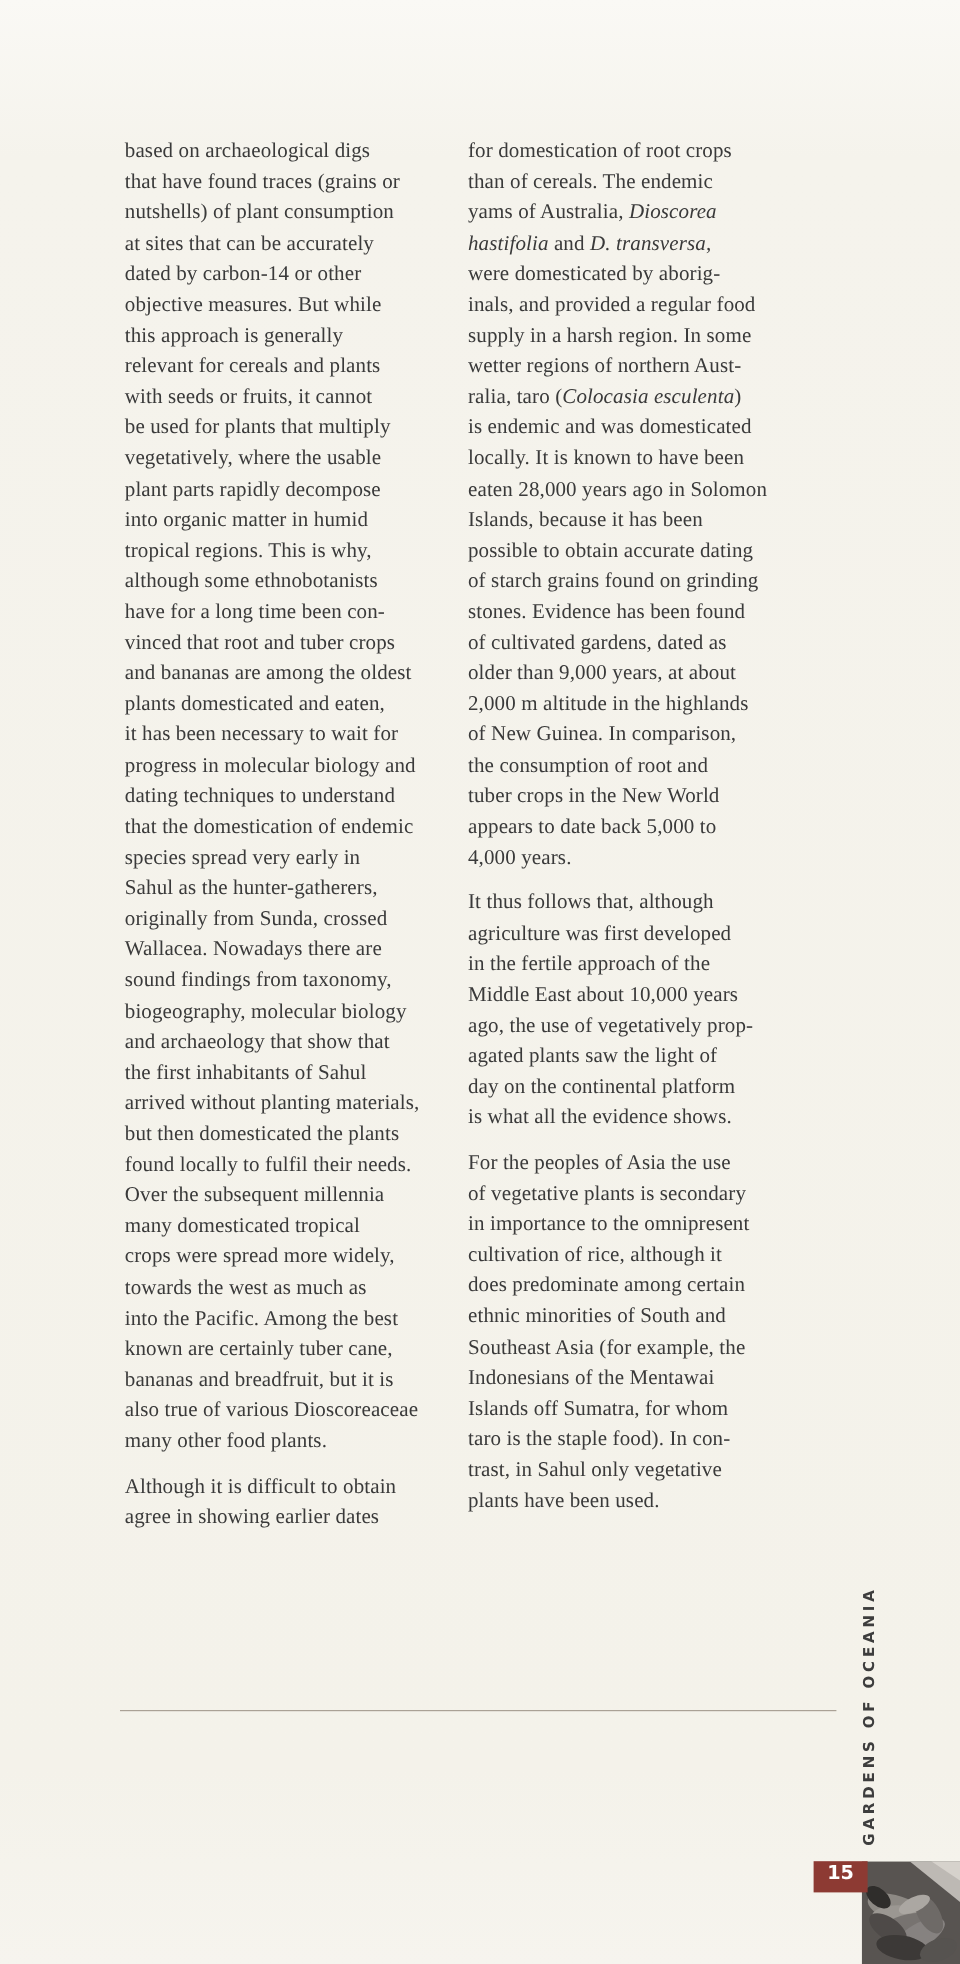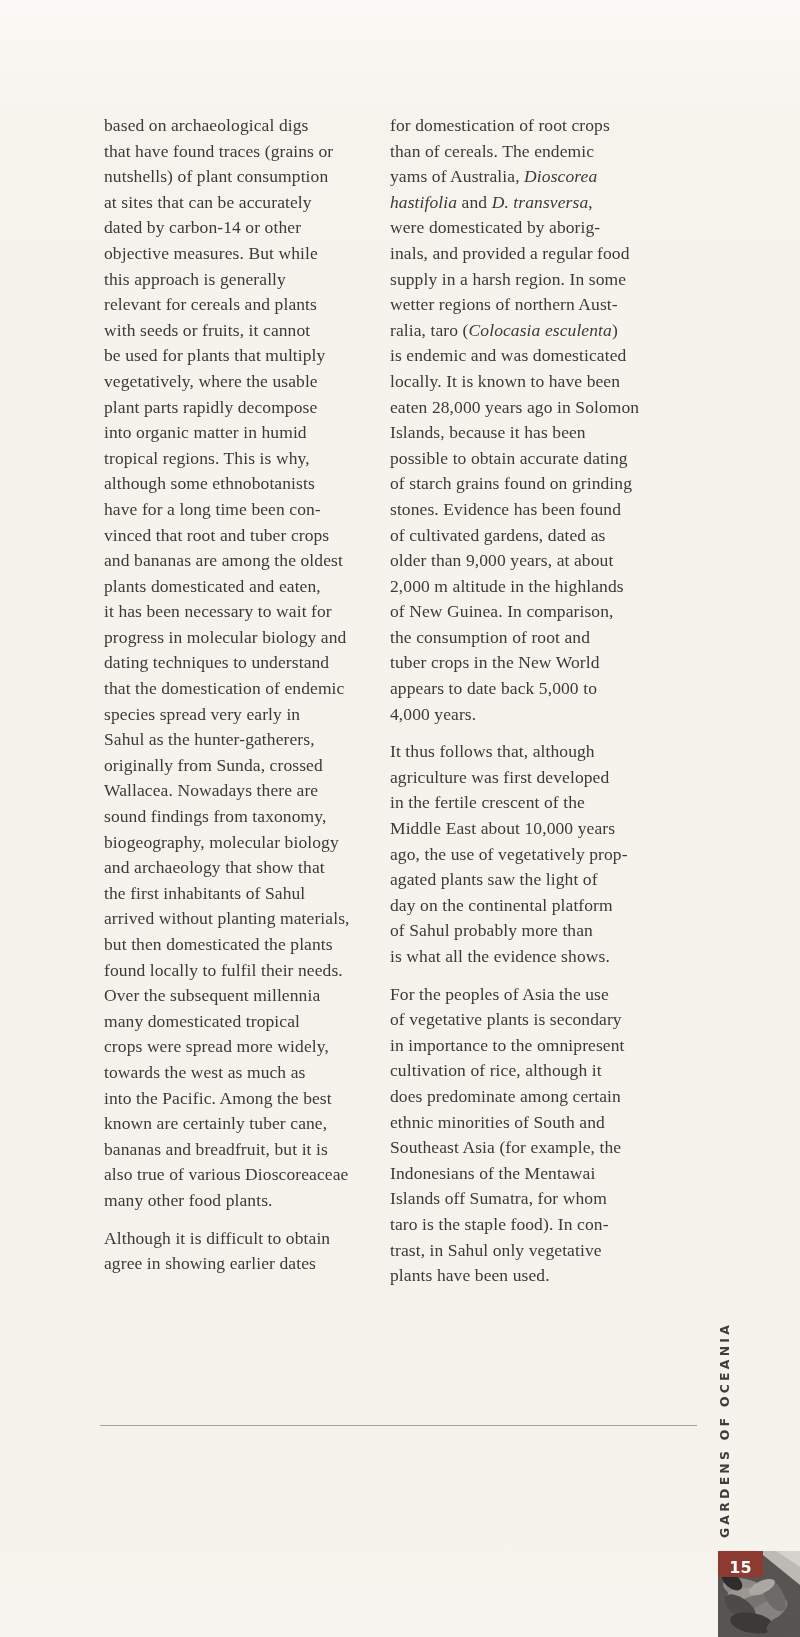--- a/index.html
+++ b/index.html
@@ -59,23 +59,23 @@
   }
   .corner-photo{
     position:absolute;
     left:718px;top:1551px;
     width:82px;height:86px;
     overflow:hidden;
   }
   .corner-photo svg{display:block;}
   .page-number{
     position:absolute;
-    left:718px;top:1551px;
+    left:678px;top:1551px;
     width:45px;height:26px;
-    display:flex;align-items:flex-end;justify-content:center;
+    display:flex;align-items:flex-start;justify-content:center;
     font-family:"DejaVu Sans","Liberation Sans",sans-serif;
     font-size:16px;font-weight:700;
     color:#ffffff;
   }
 </style>
 </head>
 <body>
 
 <div class="page">
 
@@ -154,26 +154,25 @@
           <div class="line">2,000 m altitude in the highlands</div>
           <div class="line">of New Guinea. In comparison,</div>
           <div class="line">the consumption of root and</div>
           <div class="line">tuber crops in the New World</div>
           <div class="line">appears to date back 5,000 to</div>
           <div class="line">4,000 years.</div>
         </div>
         <div class="para">
           <div class="line">It thus follows that, although</div>
           <div class="line">agriculture was first developed</div>
-          <div class="line">in the fertile crescent of the</div>
+          <div class="line">in the fertile approach of the</div>
           <div class="line">Middle East about 10,000 years</div>
           <div class="line">ago, the use of vegetatively prop-</div>
           <div class="line">agated plants saw the light of</div>
           <div class="line">day on the continental platform</div>
-          <div class="line">of Sahul probably more than</div>
           <div class="line">is what all the evidence shows.</div>
         </div>
         <div class="para">
           <div class="line">For the peoples of Asia the use</div>
           <div class="line">of vegetative plants is secondary</div>
           <div class="line">in importance to the omnipresent</div>
           <div class="line">cultivation of rice, although it</div>
           <div class="line">does predominate among certain</div>
           <div class="line">ethnic minorities of South and</div>
           <div class="line">Southeast Asia (for example, the</div>

